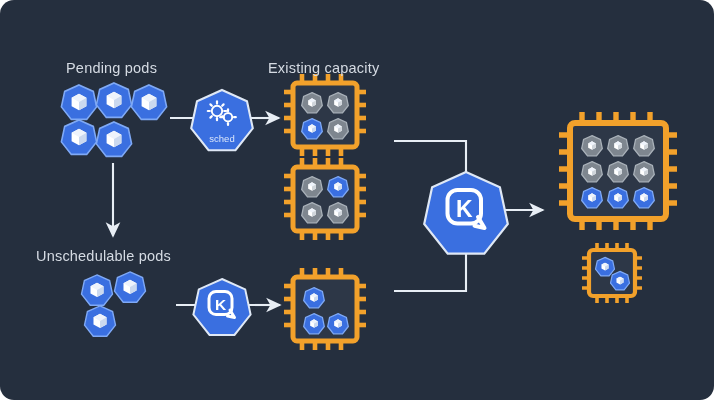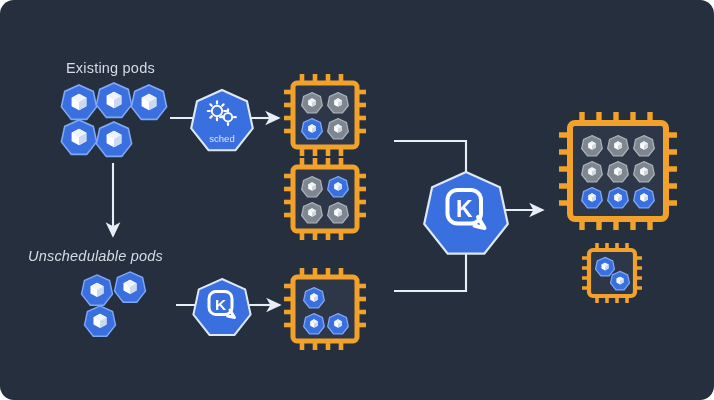--- a/index.html
+++ b/index.html
@@ -271,16 +271,17 @@
           <line x1="46" y1="18" x2="53" y2="18"></line>
         <line x1="46" y1="28" x2="53" y2="28"></line>
           <line x1="46" y1="38" x2="53" y2="38"></line>
       </g>
       <rect x="0" y="0" width="46" height="46" rx="4" ry="4" fill="#2d3747" stroke="#f2a12b" stroke-width="4.2"></rect>
       <use href="#chip-pod-blue" transform="translate(16,16) scale(.92)"></use>
       <use href="#chip-pod-blue" transform="translate(31,30) scale(.92)"></use>
     </g>
   </svg>
 
-  <div class="label" style="left:66px;top:60px;">Existing pods</div>
-  <div class="label" style="left:28px;top:248px;font-style:italic;">Unschedulable pods</div>
+  <div class="label" style="left:66px;top:60px;">Pending pods</div>
+  <div class="label" style="left:268px;top:60px;">Existing capacity</div>
+  <div class="label" style="left:36px;top:248px;">Unschedulable pods</div>
 
 </div>
 
 </body></html>

